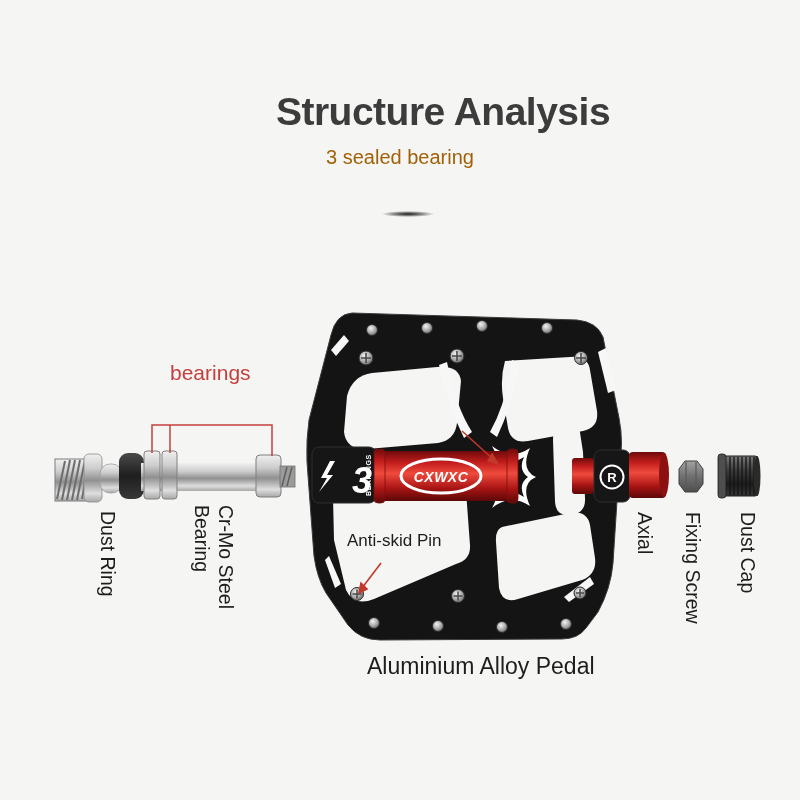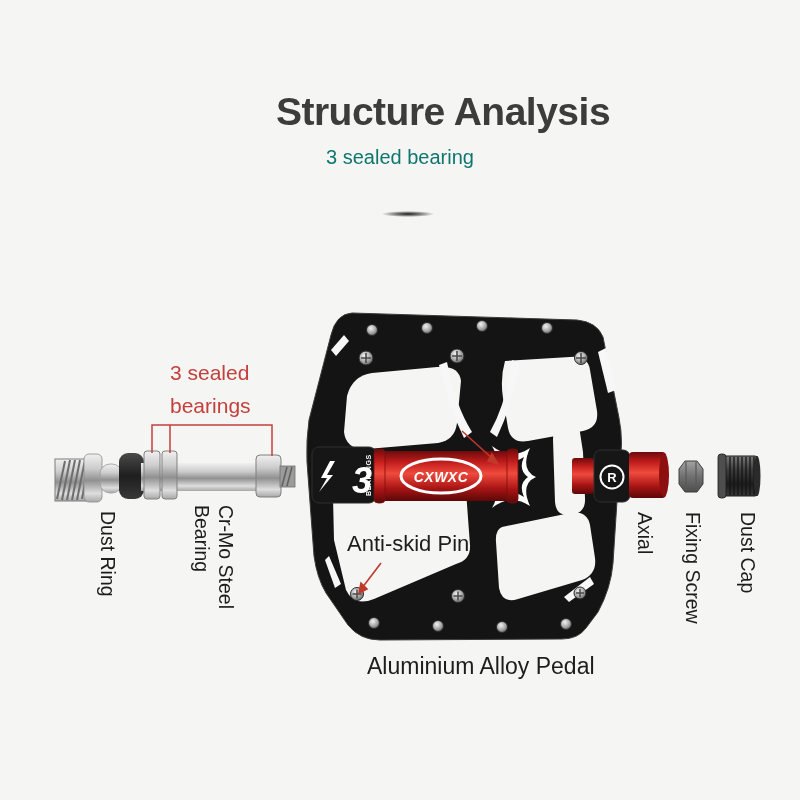--- a/index.html
+++ b/index.html
@@ -9,21 +9,21 @@
     font-family:"Liberation Sans",sans-serif;
   }
   .title{
     position:absolute;left:0;top:90px;width:800px;margin:0;
     text-align:center;font-size:39px;font-weight:600;letter-spacing:-0.5px;
     color:#3c3c3c;
     padding-left:43px;
   }
   .subtitle{
     position:absolute;left:0;top:146px;width:800px;margin:0;
-    text-align:center;font-size:20px;font-weight:400;color:#0f766e;
+    text-align:center;font-size:20px;font-weight:400;color:#a16207;
   }
   .divider{
     position:absolute;left:382px;top:211px;width:52px;height:6px;
     background:radial-gradient(ellipse at center,#1c1c1c 0%,rgba(28,28,28,0.55) 35%,rgba(28,28,28,0) 72%);
     border-radius:50%;
   }
   svg{position:absolute;left:0;top:0;}
   .callout{
     position:absolute;color:#1d1d1d;font-size:20px;white-space:nowrap;line-height:1.2;
   }
@@ -211,26 +211,25 @@
 
     <g stroke="#c0392b" stroke-width="1.6" fill="#c0392b">
       <line x1="462" y1="431" x2="494" y2="460"></line>
       <polygon points="498,464 488,461 492,454"></polygon>
       <line x1="381" y1="563" x2="362" y2="588"></line>
       <polygon points="359,593 367,589 361,583"></polygon>
     </g>
   </svg>
 
   <div class="callout red" style="left:170px;top:356px;">
-    <div>3 sealed</div>
     <div>bearings</div>
   </div>
 
 
-  <div class="callout" style="left:347px;top:531px;font-size:22px;">Anti-skid Pin</div>
+  <div class="callout" style="left:347px;top:531px;font-size:17px;">Anti-skid Pin</div>
 
   <div class="callout pedal-label" style="left:367px;top:653px;">Aluminium Alloy Pedal</div>
 
   <div class="callout rot" style="left:119px;top:511px;">Dust Ring</div>
 
   <div class="callout rot two-line" style="left:238px;top:505px;">
     <div>Cr-Mo Steel</div>
     <div>Bearing</div>
   </div>
 

